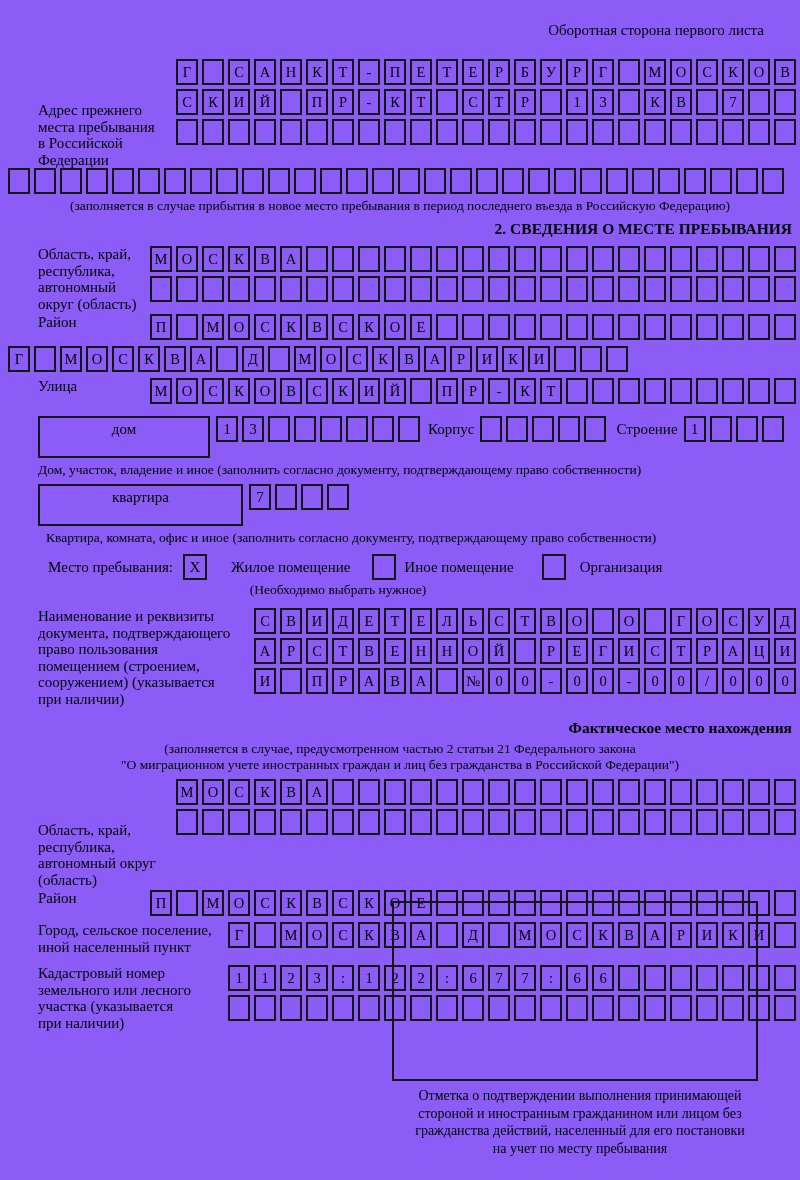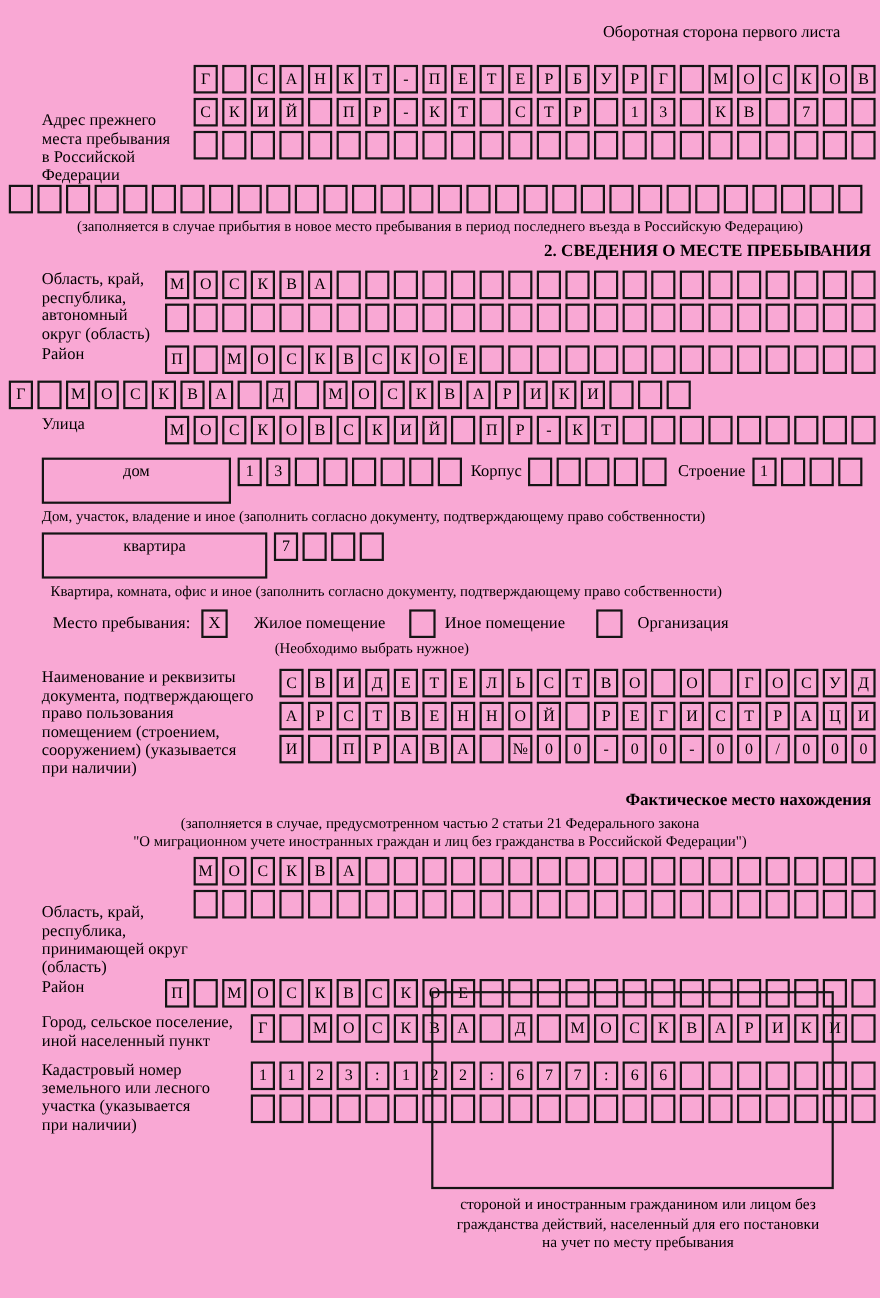--- a/index.html
+++ b/index.html
@@ -1,16 +1,16 @@
 <!DOCTYPE html>
 <html><head>
 <meta charset="utf-8">
 <style>
   html,body{margin:0;padding:0;background:#fff;}
-  .page{position:relative;width:800px;height:1180px;background:#f9a8d4;box-sizing:border-box;
+  .page{position:relative;width:800px;height:1180px;background:#8b5cf6;box-sizing:border-box;
         padding:10px 8px 0 8px;overflow:hidden;color:#000;
         font-family:"Liberation Serif","DejaVu Serif",serif;}
   .hdr{text-align:right;padding-right:28px;font-size:15px;margin-top:12px;}
   .frow{display:flex;align-items:flex-start;}
   .lbl{font-size:15px;line-height:16.5px;box-sizing:border-box;padding-left:30px;}
   .w168{width:168px;flex:0 0 168px;margin-top:43px;}
   .w142{width:142px;flex:0 0 142px;}
   .w246{width:246px;flex:0 0 246px;}
   .w220{width:220px;flex:0 0 220px;}
   .rows{display:block;}
@@ -458,21 +458,21 @@
   <div class="sec-title mt12" style="margin-bottom:4px">Фактическое место нахождения</div>
   <div class="note center">
       <div>(заполняется в случае, предусмотренном частью 2 статьи 21 Федерального закона</div>
       <div>"О миграционном учете иностранных граждан и лиц без гражданства в Российской Федерации")</div>
     </div>
 
   <div class="frow mt6">
     <div class="lbl w168">
         <div>Область, край,</div>
         <div>республика,</div>
-        <div>принимающей округ</div>
+        <div>автономный округ</div>
         <div>(область)</div>
       </div>
     <div class="rows">
       <div class="cellrow">
           <span class="cell">М</span>
           <span class="cell">О</span>
           <span class="cell">С</span>
           <span class="cell">К</span>
           <span class="cell">В</span>
           <span class="cell">А</span>
@@ -641,19 +641,20 @@
           <span class="cell"></span>
           <span class="cell"></span>
           <span class="cell"></span>
         </div>
     </div>
   </div>
 
   <div class="stamp-wrap">
     <div class="stamp-box"></div>
     <div class="stamp-cap">
+        <div>Отметка о подтверждении выполнения принимающей</div>
         <div>стороной и иностранным гражданином или лицом без</div>
         <div>гражданства действий, населенный для его постановки</div>
         <div>на учет по месту пребывания</div>
       </div>
   </div>
 
 </div>
 
 </body></html>

